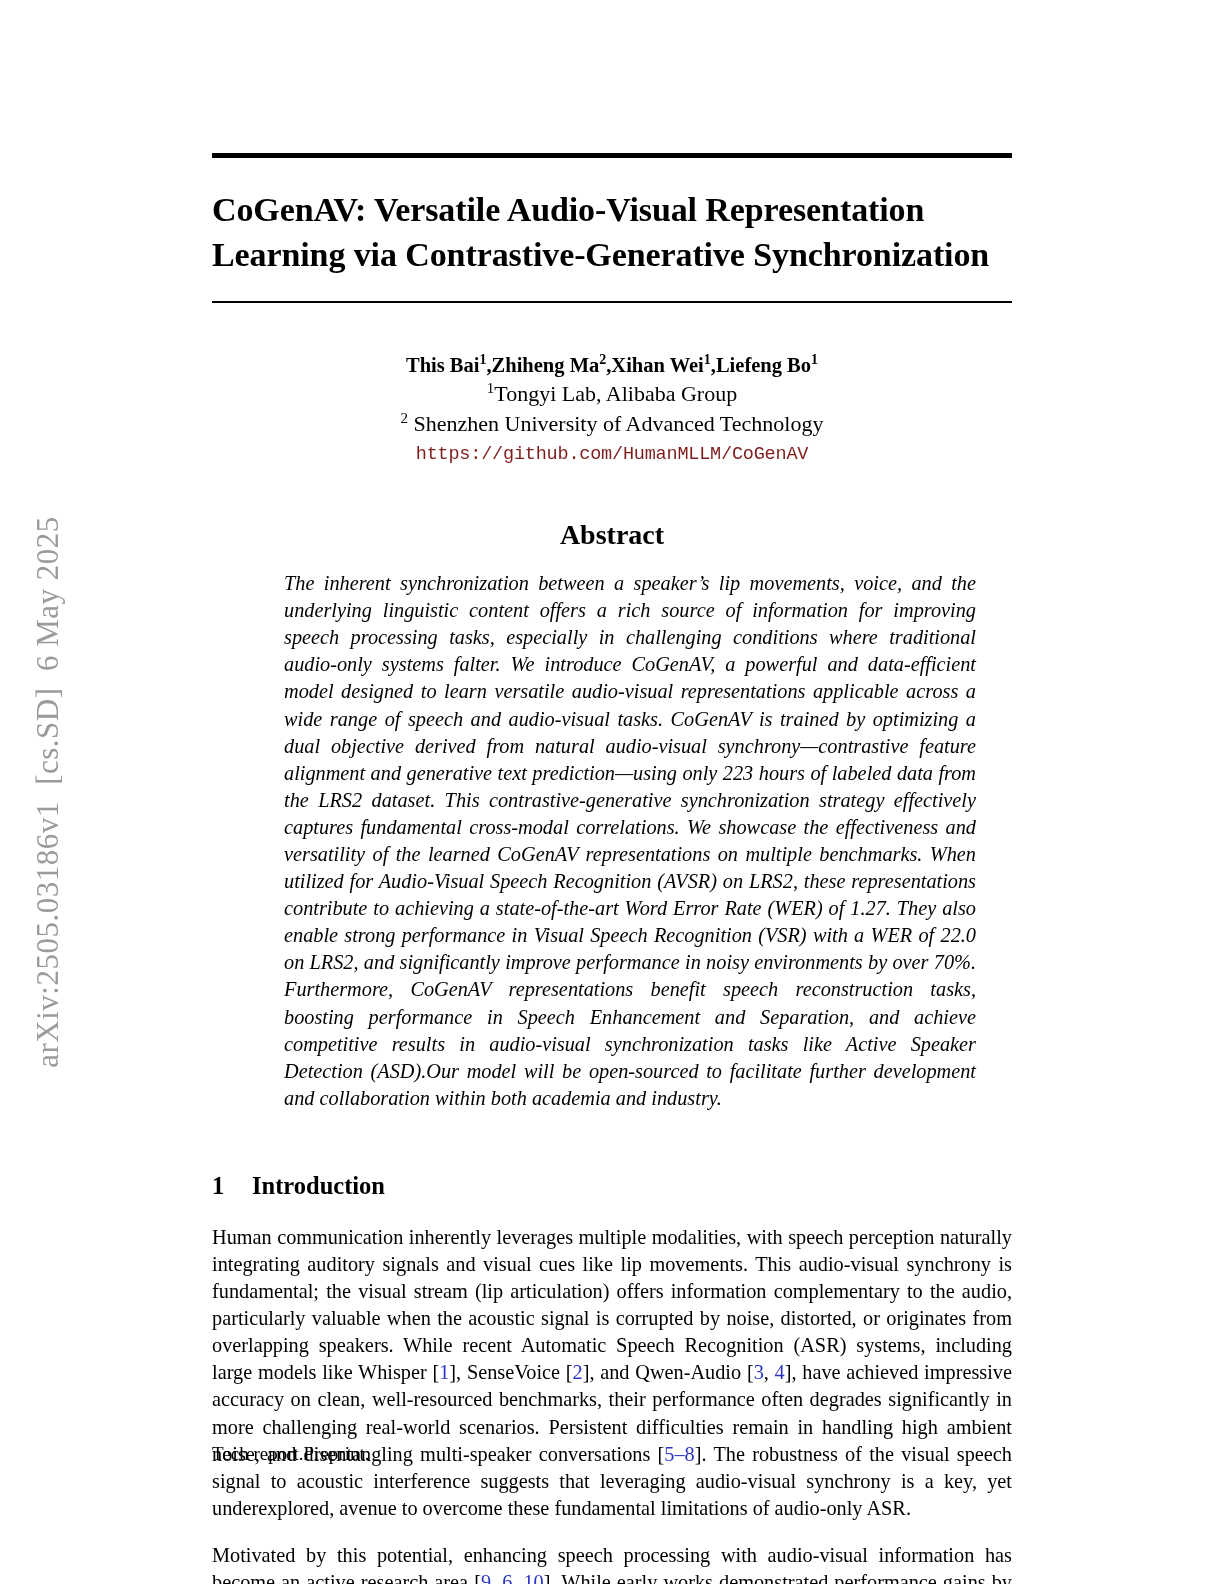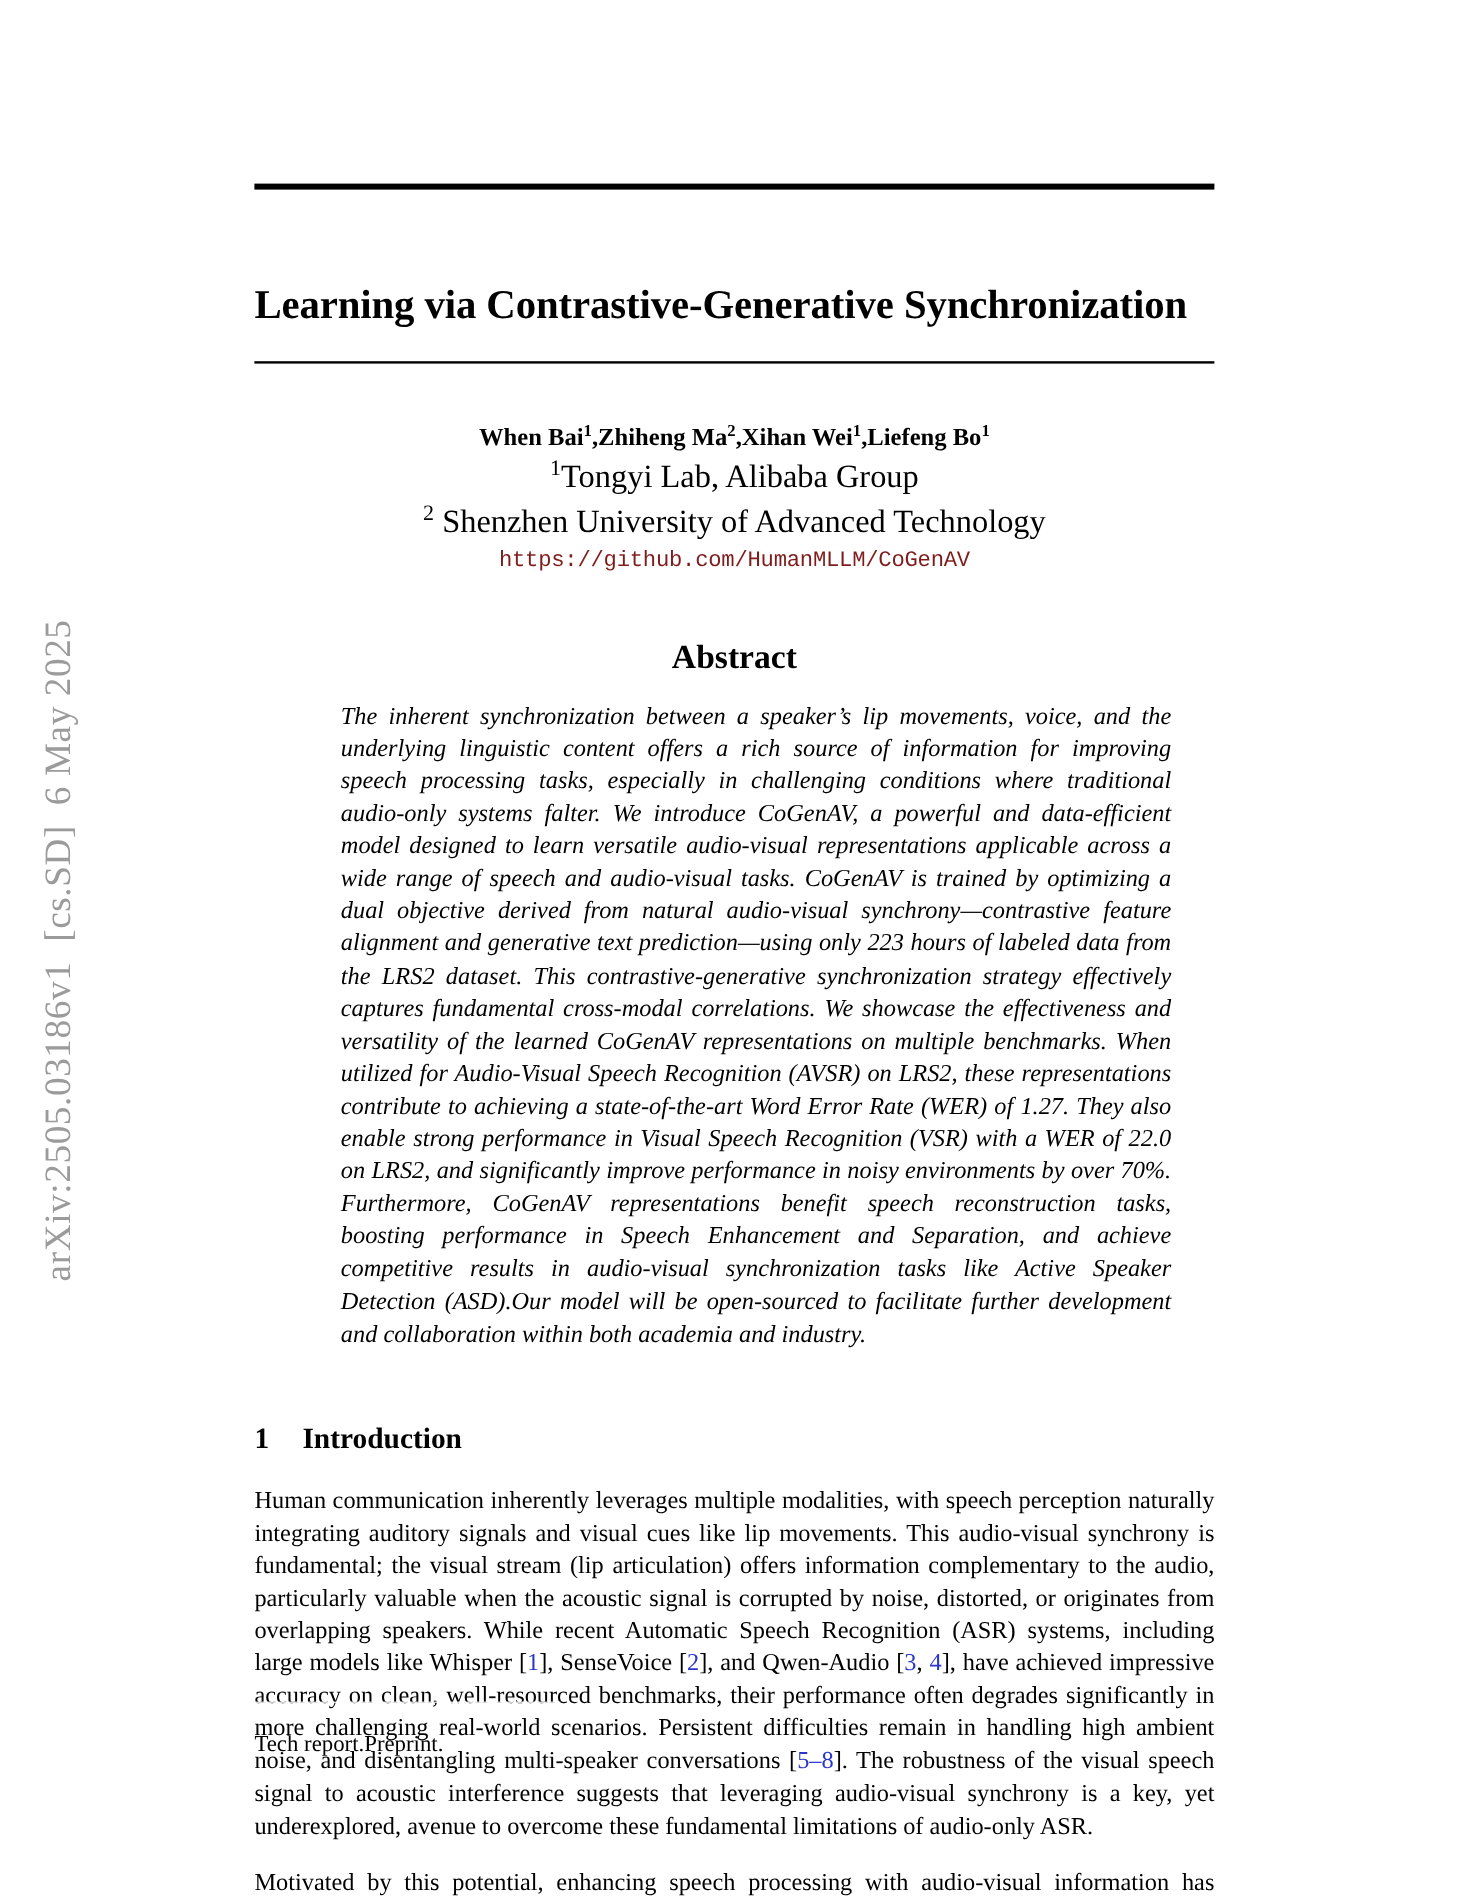--- a/index.html
+++ b/index.html
@@ -74,21 +74,21 @@
   .authors-block {
     margin-top: 48px;
     text-align: center;
     line-height: 1.38;
   }
   .author-names {
     font-size: 20.5px;
     font-weight: bold;
   }
   .affiliation {
-    font-size: 27px;
+    font-size: 22px;
   }
   .url-line {
     font-family: "Liberation Mono", "DejaVu Sans Mono", monospace;
     font-size: 18.5px;
     color: #7f1d1d;
     margin-top: 2px;
     letter-spacing: -0.2px;
   }
   sup {
     font-size: 0.68em;
@@ -162,28 +162,28 @@
 
   <div class="arxiv-stamp">
     <span>arXiv:2505.03186v1  [cs.SD]  6 May 2025</span>
   </div>
 
   <div class="content">
 
     <div class="rule-top"></div>
 
     <h1 class="paper-title">
-      <br>
+      <span>CoGenAV: Versatile Audio-Visual Representation</span><br>
       <span>Learning via Contrastive-Generative Synchronization</span>
     </h1>
 
     <div class="rule-bottom"></div>
 
     <div class="authors-block">
-      <div class="author-names"><span>When Bai</span><sup>1</sup><span>,Zhiheng Ma</span><sup>2</sup><span>,Xihan Wei</span><sup>1</sup><span>,Liefeng Bo</span><sup>1</sup></div>
+      <div class="author-names"><span>This Bai</span><sup>1</sup><span>,Zhiheng Ma</span><sup>2</sup><span>,Xihan Wei</span><sup>1</sup><span>,Liefeng Bo</span><sup>1</sup></div>
       <div class="affiliation"><sup>1</sup><span>Tongyi Lab, Alibaba Group</span></div>
       <div class="affiliation"><sup>2</sup><span> Shenzhen University of Advanced Technology</span></div>
       <div class="url-line">https://github.com/HumanMLLM/CoGenAV</div>
     </div>
 
     <div class="abstract-heading">Abstract</div>
     <div class="abstract-body">The inherent synchronization between a speaker’s lip movements, voice, and the underlying linguistic content offers a rich source of information for improving speech processing tasks, especially in challenging conditions where traditional audio-only systems falter. We introduce CoGenAV, a powerful and data-efficient model designed to learn versatile audio-visual representations applicable across a wide range of speech and audio-visual tasks. CoGenAV is trained by optimizing a dual objective derived from natural audio-visual synchrony—contrastive feature alignment and generative text prediction—using only 223 hours of labeled data from the LRS2 dataset. This contrastive-generative synchronization strategy effectively captures fundamental cross-modal correlations. We showcase the effectiveness and versatility of the learned CoGenAV representations on multiple benchmarks.  When utilized for Audio-Visual Speech Recognition (AVSR) on LRS2, these representations contribute to achieving a state-of-the-art Word Error Rate (WER) of 1.27.  They also enable strong performance in Visual Speech Recognition (VSR) with a WER of 22.0 on LRS2, and significantly improve performance in noisy environments by over 70%. Furthermore, CoGenAV representations benefit speech reconstruction tasks, boosting performance in Speech Enhancement and Separation, and achieve competitive results in audio-visual synchronization tasks like Active Speaker Detection (ASD).Our model will be open-sourced to facilitate further development and collaboration within both academia and industry.</div>
 
     <div class="section-heading"><span class="num">1</span><span>Introduction</span></div>
 

